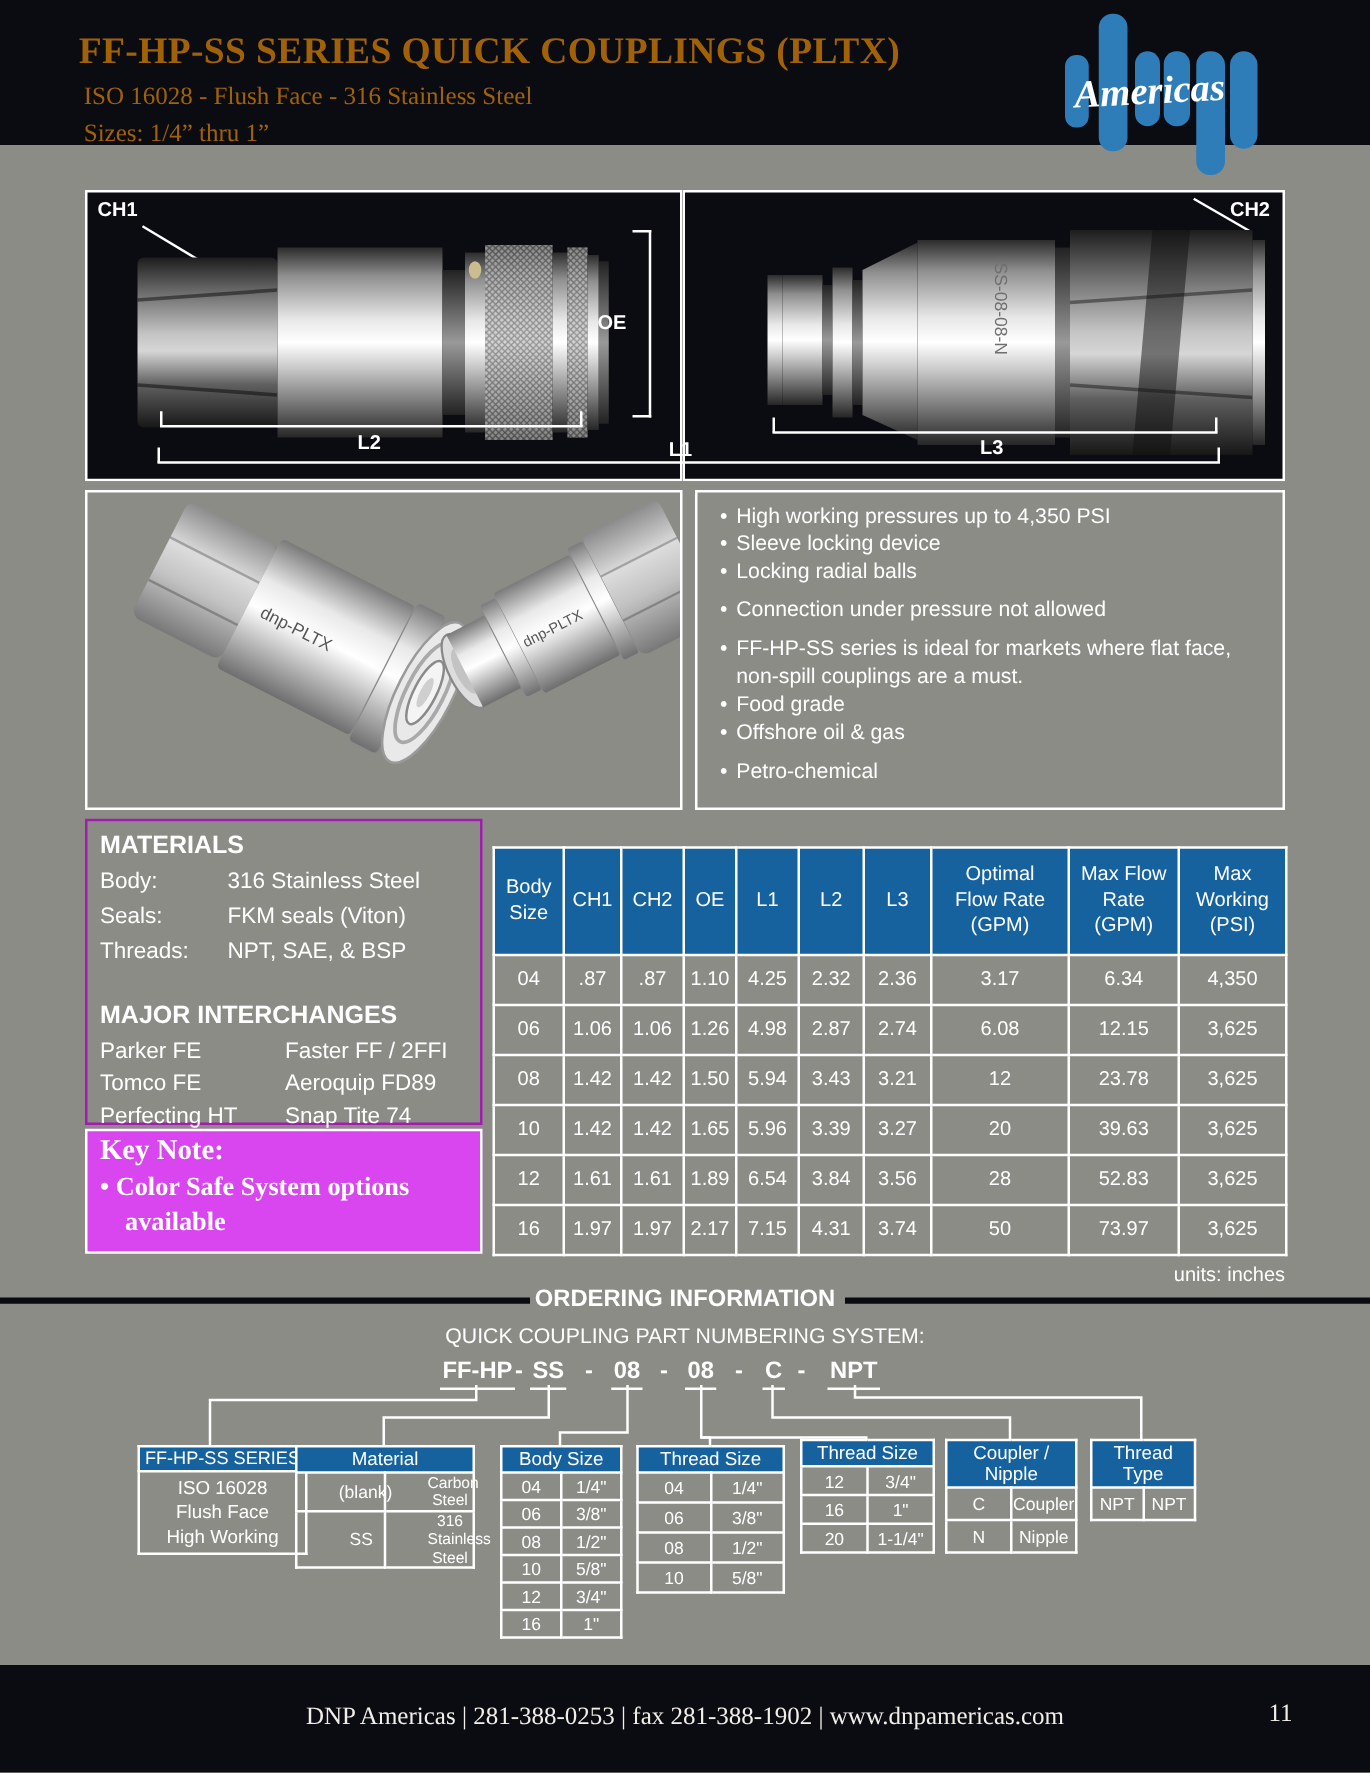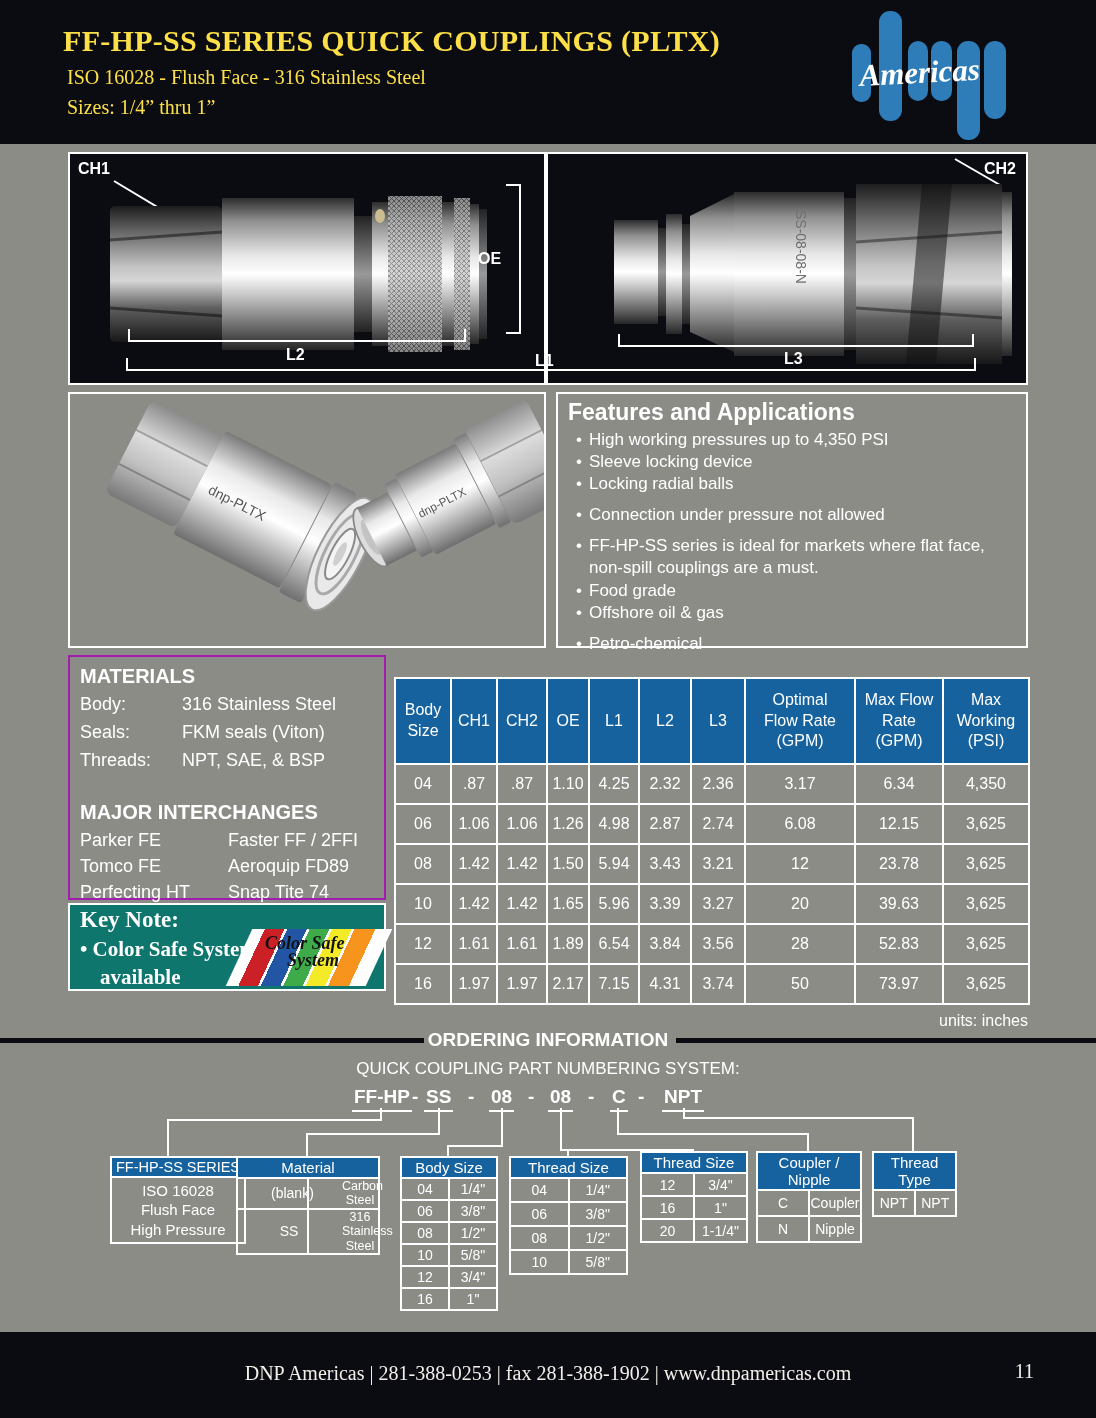--- a/index.html
+++ b/index.html
@@ -1,20 +1,20 @@
 <!DOCTYPE html>
 <html><head>
 <meta charset="utf-8">
 <style>
   html,body{margin:0;padding:0;background:#555;}
   .page{position:relative;width:1096px;height:1418px;background:#8c8c87;overflow:hidden;
         font-family:"Liberation Sans",sans-serif;}
   
-  .hdr{position:absolute;left:0;top:0;width:1096px;height:144px;background:#0b0b12;
-       color:#fde047;font-family:"Liberation Serif",serif;}
+  .hdr{position:absolute;left:0;top:0;width:1096px;height:116px;background:#0b0b12;
+       color:#a16207;font-family:"Liberation Serif",serif;}
   .hdr-title{position:absolute;left:63px;top:24px;font-size:30px;font-weight:bold;letter-spacing:.3px;}
   .hdr-sub1{position:absolute;left:67px;top:66px;font-size:20px;}
   .hdr-sub2{position:absolute;left:67px;top:96px;font-size:20px;}
   .logo{position:absolute;right:60px;top:8px;width:198px;height:132px;}
   
   .photo-area{position:absolute;left:68px;top:152px;width:960px;height:233px;}
   .pbox{position:absolute;top:0;height:233px;background:#0b0b12;border:2px solid #fff;box-sizing:border-box;}
   .pbox.pl{left:0;width:478px;}
   .pbox.pr{left:478px;width:482px;}
   .dim-label{position:absolute;color:#fff;font-weight:bold;font-size:16px;}
@@ -38,21 +38,21 @@
   
   .materials-box{position:absolute;left:68px;top:655px;width:318px;height:245px;border:2px solid #a21caf;
                  box-sizing:border-box;color:#fff;padding:8px 10px;}
   .mat-title{font-size:20px;font-weight:bold;margin-bottom:3px;}
   .mat-row{display:flex;font-size:18px;line-height:1.55;}
   .mat-label{width:102px;flex:none;}
   .int-title{font-size:20px;font-weight:bold;margin:26px 0 3px;}
   .int-row{display:flex;font-size:18px;line-height:1.45;}
   .int-c1{width:148px;flex:none;}
   
-  .keynote-box{position:absolute;left:68px;top:903px;width:318px;height:88px;background:#0f766e;
+  .keynote-box{position:absolute;left:68px;top:903px;width:318px;height:100px;background:#d946ef;
                border:2px solid #fff;box-sizing:border-box;color:#fff;
                font-family:"Liberation Serif",serif;font-weight:bold;}
   .kn-title{position:absolute;left:10px;top:2px;font-size:23px;}
   .kn-b1{position:absolute;left:10px;top:32px;font-size:21px;}
   .kn-b1:before{content:"\2022\00a0";}
   .kn-b2{position:absolute;left:30px;top:60px;font-size:21px;}
   .cs-logo{position:absolute;right:5px;bottom:3px;width:140px;height:57px;}
   .cs-band{position:absolute;inset:0;transform:skewX(-25deg);
      background:linear-gradient(90deg,#fff 0 9%,#cc2027 9% 23%,#fff 23% 25%,#2256a5 25% 39%,
         #fff 39% 41%,#3faa49 41% 55%,#fff 55% 57%,#f4eb28 57% 71%,#fff 71% 73%,#f7941d 73% 88%,#fff 88%);}
@@ -274,21 +274,20 @@
         <rect x="-46" y="-50" width="76" height="100" rx="3" fill="url(#rM)"></rect>
         <rect x="30" y="-56" width="16" height="112" rx="3" fill="url(#rM)" stroke="#8a8a8a"></rect>
         <rect x="46" y="-60" width="76" height="120" rx="8" fill="url(#rH)"></rect>
         <path d="M46 -20 L122 -20 M46 24 L122 24" stroke="rgba(0,0,0,.25)" stroke-width="2"></path>
         <text x="-42" y="6" font-size="13" fill="#555" font-family="Liberation Sans, sans-serif">dnp-PLTX</text>
       </g>
     </svg>
   </div>
 
   <div class="features-box">
-    <div class="feat-title">Features and Applications</div>
     <ul class="feat-list">
       <li>High working pressures up to 4,350 PSI</li>
       <li>Sleeve locking device</li>
       <li>Locking radial balls</li>
       <li class="sp">Connection under pressure not allowed</li>
       <li class="sp">FF-HP-SS series is ideal for markets where flat face, non-spill couplings are a must.</li>
       <li>Food grade</li>
       <li>Offshore oil &amp; gas</li>
       <li class="sp">Petro-chemical</li>
     </ul>
@@ -324,27 +323,20 @@
     <div class="int-row">
       <span class="int-c1">Stucchi FL</span>
       <span></span>
     </div>
   </div>
 
   <div class="keynote-box">
     <div class="kn-title">Key Note:</div>
     <div class="kn-b1">Color Safe System options</div>
     <div class="kn-b2">available</div>
-    <div class="cs-logo">
-      <div class="cs-band"></div>
-      <div class="cs-text">
-        <div>Color Safe</div>
-        <div class="l2">System</div>
-      </div>
-    </div>
   </div>
 
   <table class="dim-table">
     <colgroup>
       <col style="width:56px">
         <col style="width:46px">
         <col style="width:50px">
         <col style="width:42px">
       <col style="width:50px">
         <col style="width:52px">
@@ -483,21 +475,21 @@
   <div class="mt mt1">
     <table>
       <tbody>
           <tr>
             <th>FF-HP-SS SERIES</th>
           </tr>
       <tr>
             <td>
         <div>ISO 16028</div>
         <div>Flush Face</div>
-        <div>High Pressure</div>
+        <div>High Working</div>
       </td>
           </tr>
     </tbody>
       </table>
   </div>
 
   <div class="mt mt2">
     <table>
       <tbody>
           <tr>

